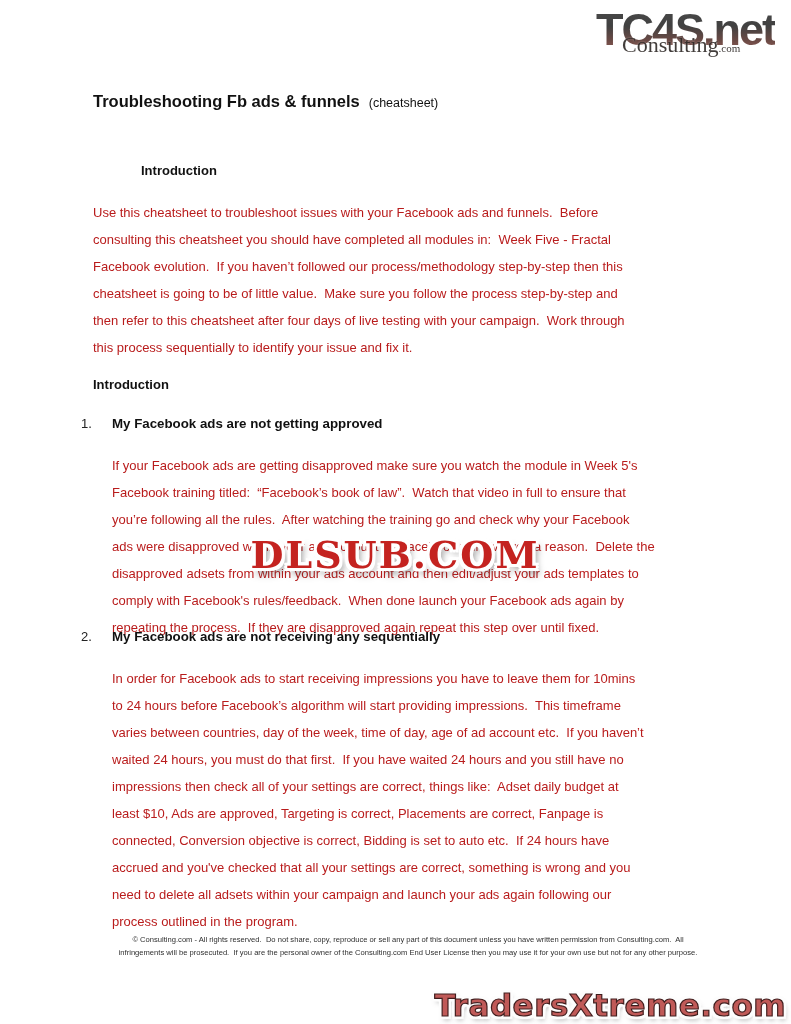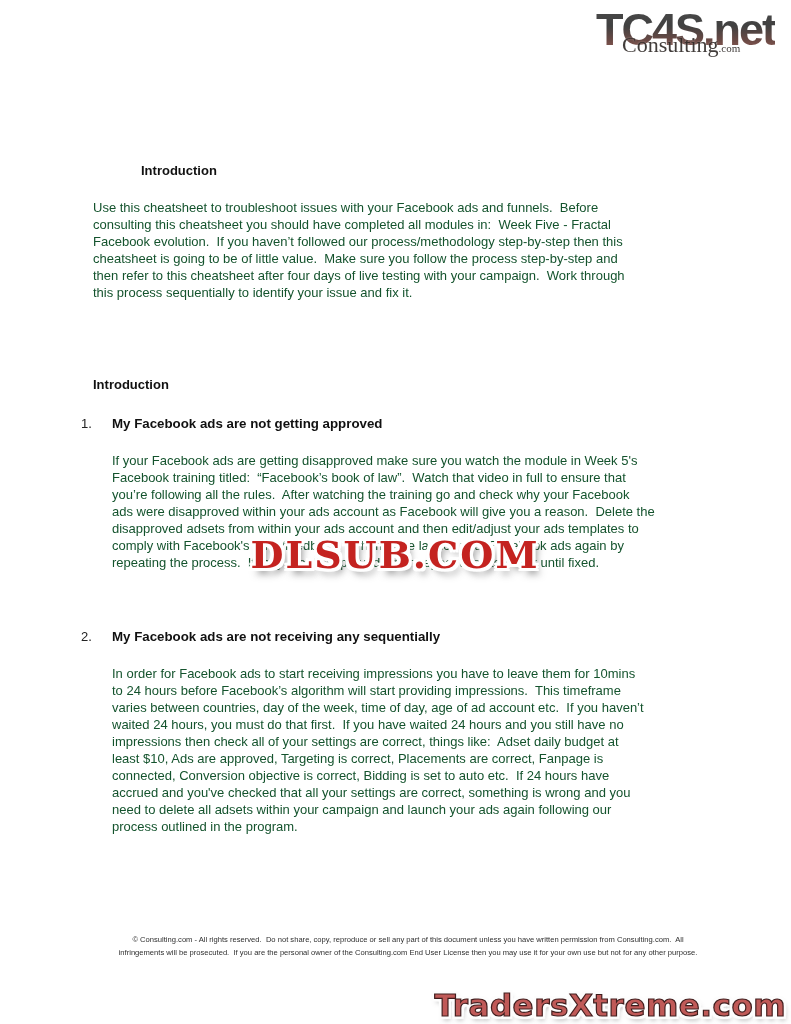--- a/index.html
+++ b/index.html
@@ -39,21 +39,21 @@
   
   .doc-title{position:absolute;left:93px;top:92px;white-space:nowrap;}
   .doc-title .main{font-size:16.5px;font-weight:700;color:#111;}
   .doc-title .suffix{font-size:12.5px;font-weight:400;color:#111;margin-left:9px;}
   .section-heading{
     position:absolute;left:93px;
     font-size:13px;font-weight:700;color:#111;white-space:pre;
   }
   .body-text{
     position:absolute;
-    font-size:13px;line-height:17px;color:#14532d;
+    font-size:13px;line-height:27px;color:#b91c1c;
     white-space:pre;
   }
   .intro-heading{top:163px;margin-left:48px;}
   .intro-body{left:93px;top:199px;}
   .instructions-heading{top:377px;}
   .item-number{
     position:absolute;left:81px;
     font-size:13px;color:#222;
   }
   .item-heading{
@@ -114,20 +114,23 @@
 </head>
 <body>
 
 <div class="page">
 
   <div class="logo">
     <span class="logo-brand">TC4S.net</span>
     <span class="logo-overlay"><span>Consulting</span><span class="com">.com</span></span>
   </div>
 
+  <div class="doc-title">
+    <span class="main">Troubleshooting Fb ads &amp; funnels</span><span class="suffix">(cheatsheet)</span>
+  </div>
 
   <div class="section-heading intro-heading">Introduction</div>
   <div class="body-text intro-body">Use this cheatsheet to troubleshoot issues with your Facebook ads and funnels.  Before
 consulting this cheatsheet you should have completed all modules in:  Week Five - Fractal
 Facebook evolution.  If you haven’t followed our process/methodology step-by-step then this
 cheatsheet is going to be of little value.  Make sure you follow the process step-by-step and
 then refer to this cheatsheet after four days of live testing with your campaign.  Work through
 this process sequentially to identify your issue and fix it.</div>
 
   <div class="section-heading instructions-heading">Introduction</div>

